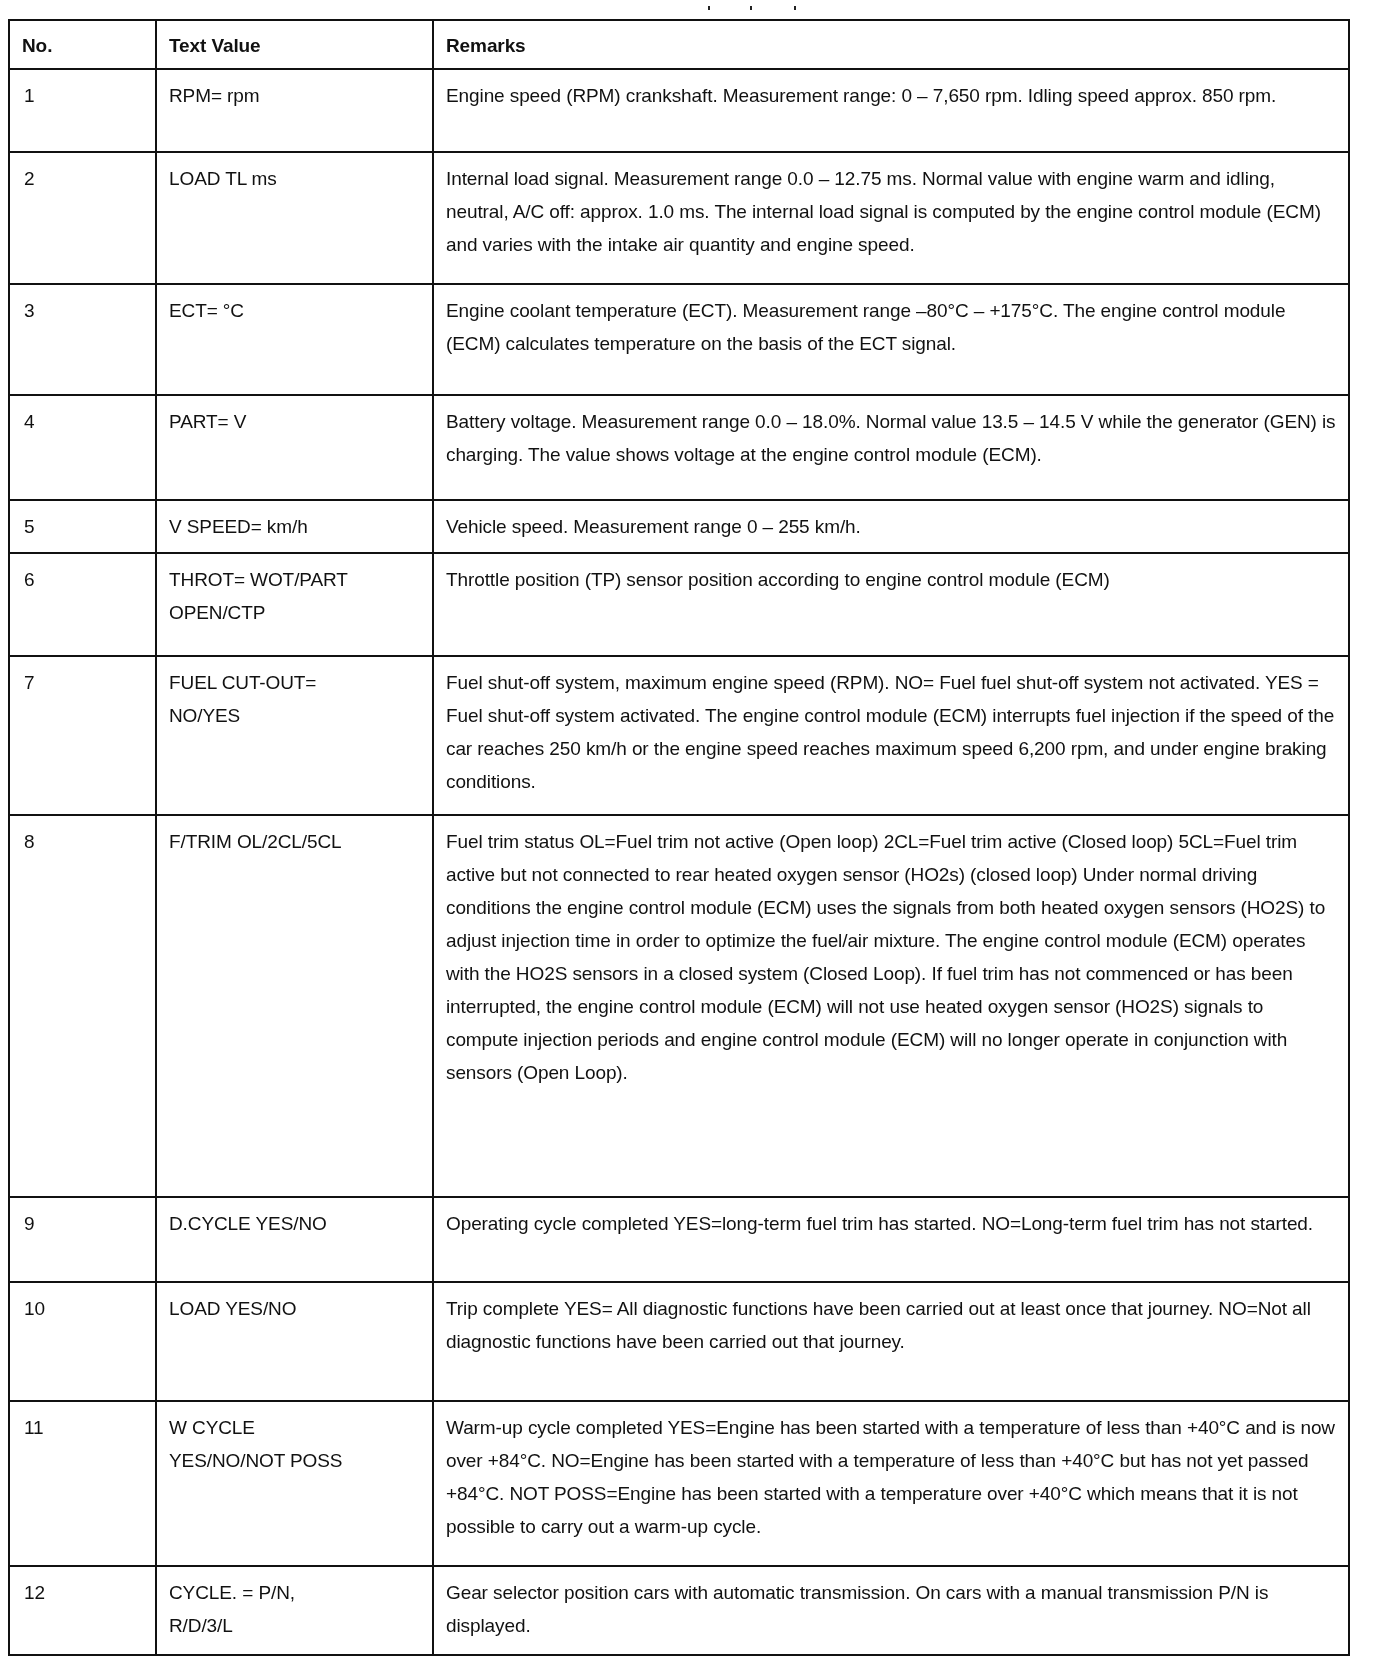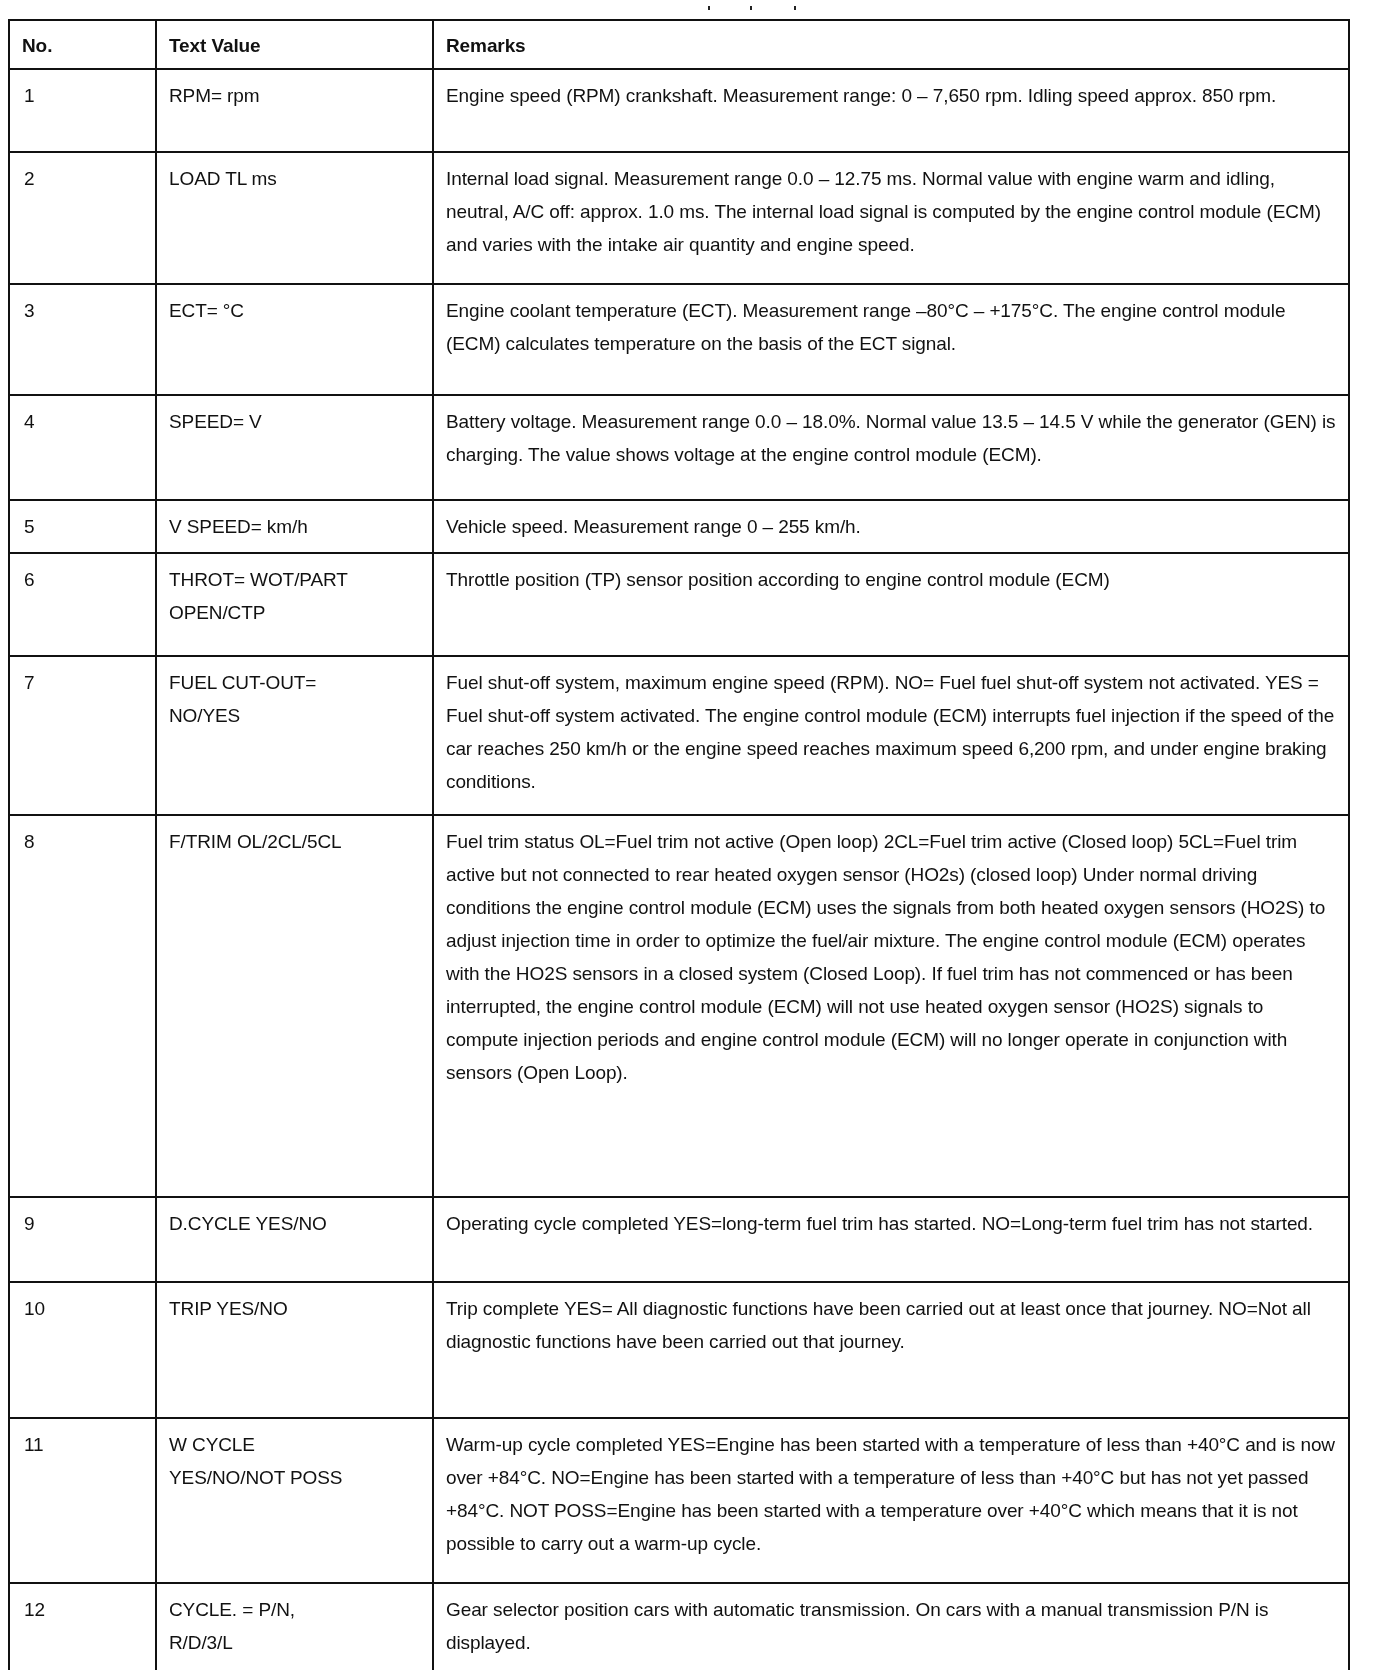--- a/index.html
+++ b/index.html
@@ -107,21 +107,21 @@
     <tr style="height:111px;">
       <td class="no-cell">3</td>
       <td class="text-cell">
         <span class="line">ECT= °C</span>
       </td>
       <td class="rem-cell">Engine coolant temperature (ECT). Measurement range –80°C – +175°C. The engine control module (ECM) calculates temperature on the basis of the ECT signal.</td>
     </tr>
     <tr style="height:105px;">
       <td class="no-cell">4</td>
       <td class="text-cell">
-        <span class="line">SPEED= V</span>
+        <span class="line">PART= V</span>
       </td>
       <td class="rem-cell">Battery voltage. Measurement range 0.0 – 18.0%. Normal value 13.5 – 14.5 V while the generator (GEN) is charging. The value shows voltage at the engine control module (ECM).</td>
     </tr>
     <tr style="height:52px;">
       <td class="no-cell">5</td>
       <td class="text-cell">
         <span class="line">V SPEED= km/h</span>
       </td>
       <td class="rem-cell">Vehicle speed. Measurement range 0 – 255 km/h.</td>
     </tr>
@@ -148,24 +148,24 @@
       </td>
       <td class="rem-cell">Fuel trim status OL=Fuel trim not active (Open loop) 2CL=Fuel trim active (Closed loop) 5CL=Fuel trim active but not connected to rear heated oxygen sensor (HO2s) (closed loop) Under normal driving conditions the engine con­trol module (ECM) uses the signals from both heated oxygen sensors (HO2S) to adjust injection time in order to optimize the fuel/air mixture. The engine control module (ECM) operates with the HO2S sensors in a closed system (Closed Loop). If fuel trim has not commenced or has been interrupted, the en­gine control module (ECM) will not use heated oxygen sensor (HO2S) signals to compute injection periods and engine control module (ECM) will no longer operate in conjunction with sensors (Open Loop).</td>
     </tr>
     <tr style="height:85px;">
       <td class="no-cell">9</td>
       <td class="text-cell">
         <span class="line">D.CYCLE YES/NO</span>
       </td>
       <td class="rem-cell">Operating cycle completed YES=long-term fuel trim has started. NO=Long-term fuel trim has not started.</td>
     </tr>
-    <tr style="height:136px;">
+    <tr style="height:119px;">
       <td class="no-cell">10</td>
       <td class="text-cell">
-        <span class="line">TRIP YES/NO</span>
+        <span class="line">LOAD YES/NO</span>
       </td>
       <td class="rem-cell">Trip complete YES= All diagnostic functions have been carried out at least once that journey. NO=Not all diagnostic functions have been carried out that journey.</td>
     </tr>
     <tr style="height:165px;">
       <td class="no-cell">11</td>
       <td class="text-cell">
         <span class="line">W CYCLE</span>
         <span class="line">YES/NO/NOT POSS</span>
       </td>
       <td class="rem-cell">Warm-up cycle completed YES=Engine has been started with a temperature of less than +40°C and is now over +84°C. NO=Engine has been started with a temperature of less than +40°C but has not yet passed +84°C. NOT POSS=Engine has been started with a temperature over +40°C which means that it is not possible to carry out a warm-up cycle.</td>

